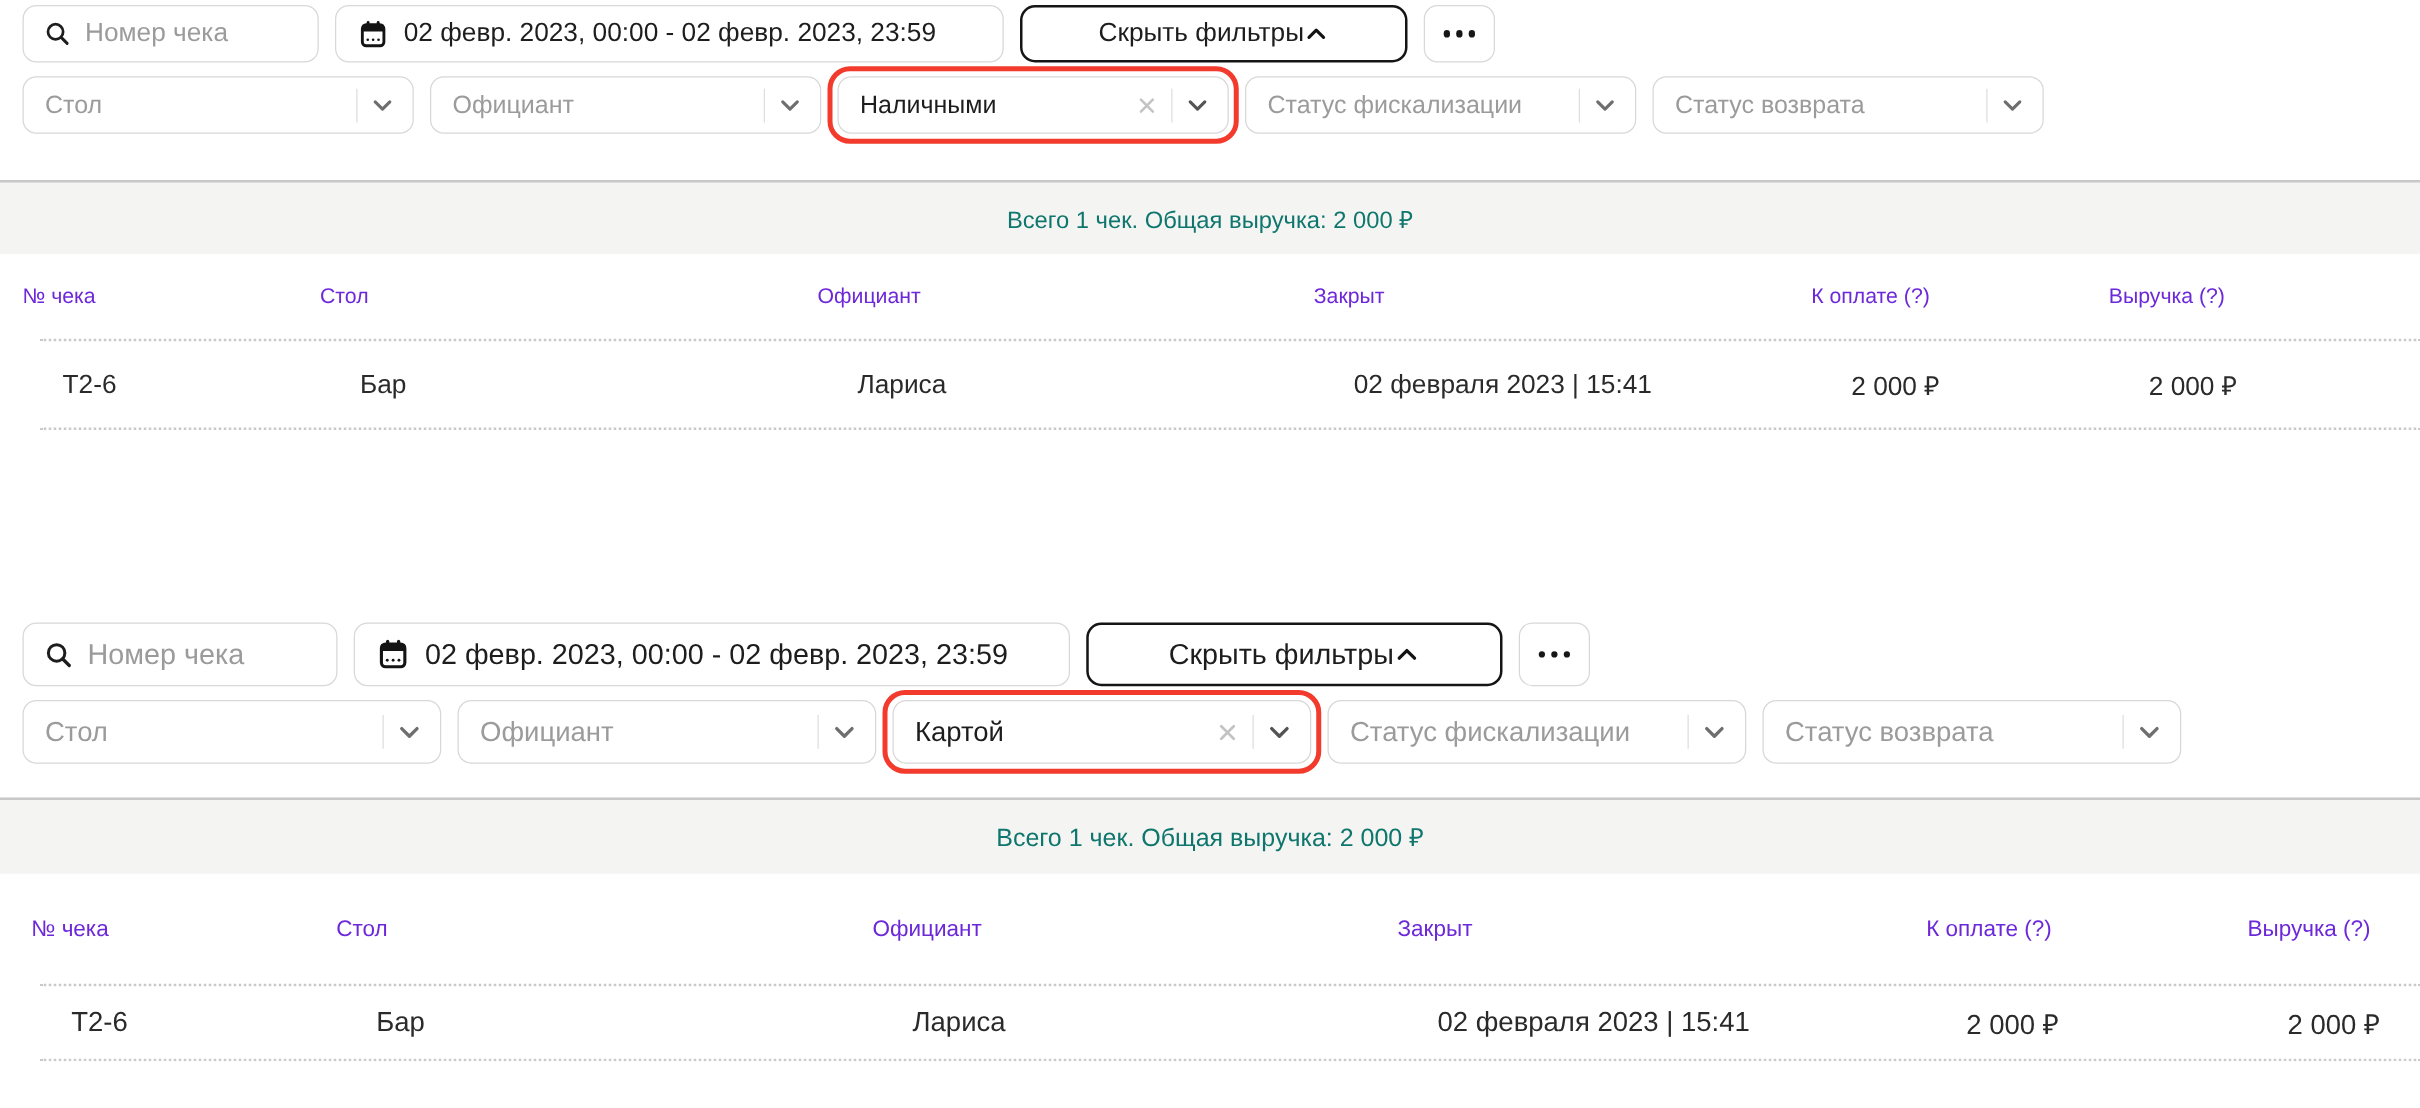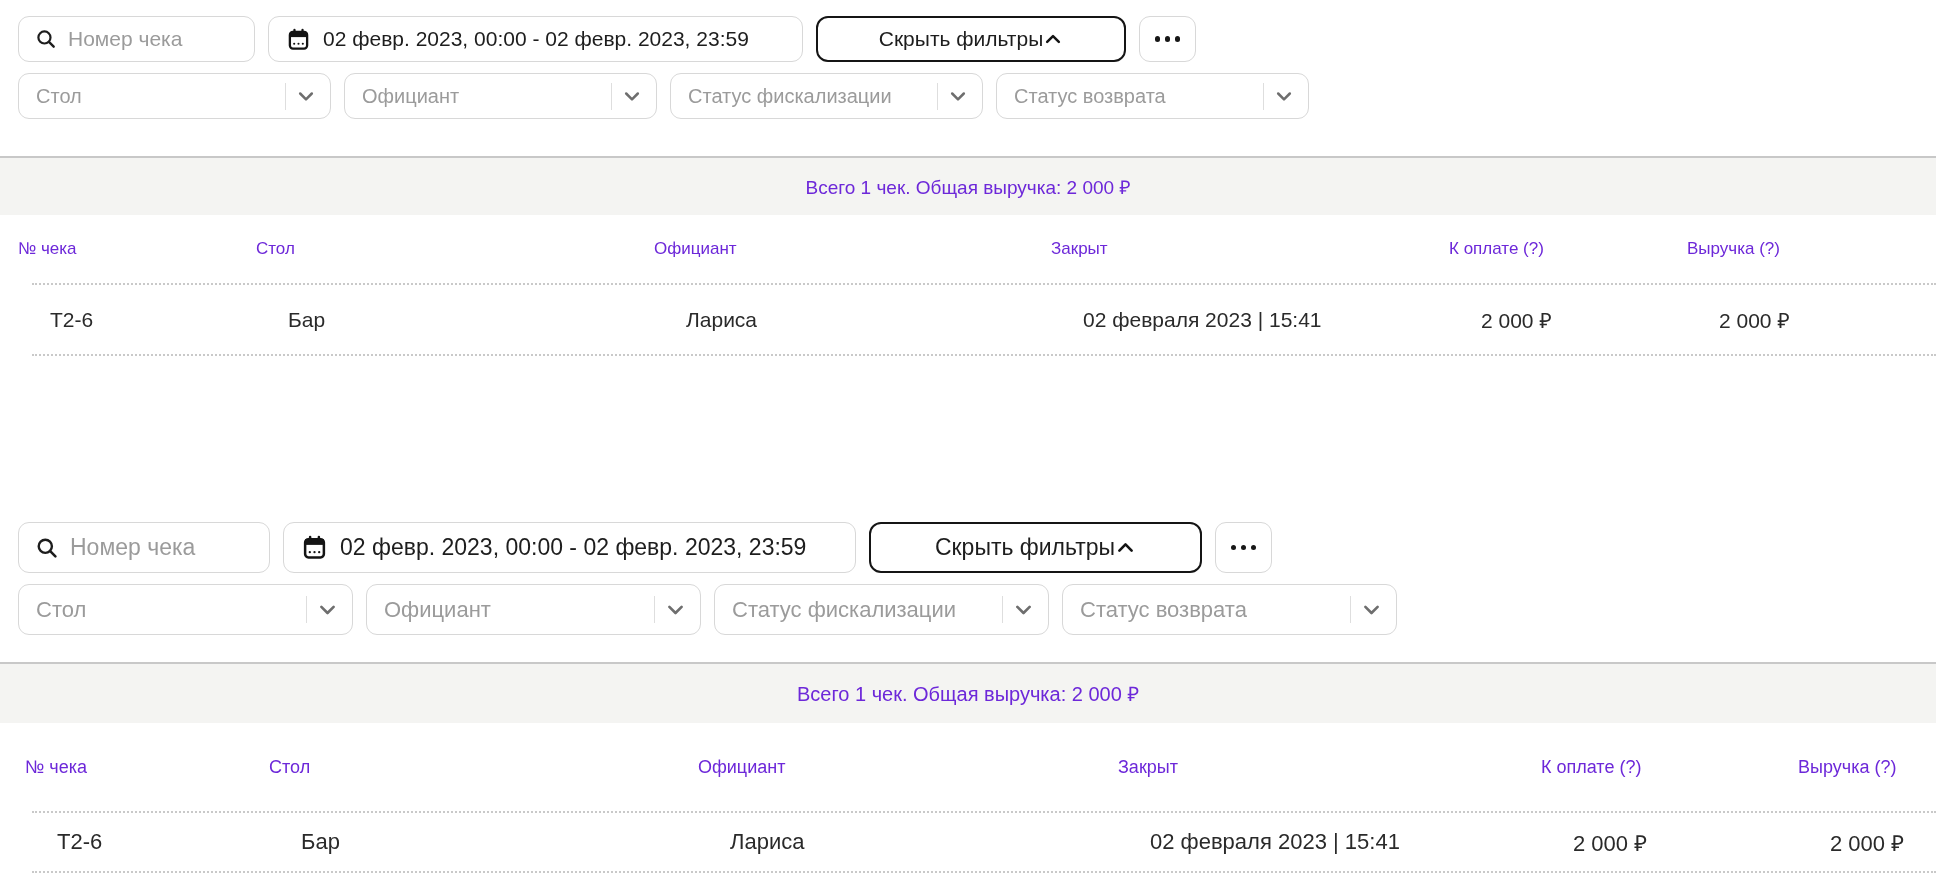--- a/index.html
+++ b/index.html
@@ -1,18 +1,18 @@
 <!DOCTYPE html>
 <html><head>
 <meta charset="utf-8">
 <style>
   * { margin:0; padding:0; box-sizing:border-box; }
   html,body { background:#ffffff; width:1936px; font-family:"Liberation Sans", sans-serif; color:#1d1d1d; }
 
-  .section { padding-top:16px; }
+  .section { padding-top:4px; }
   .section.s2 { margin-top:150px; }
 
   
   .toolbar { display:flex; align-items:center; gap:13px; padding:0 18px; }
   .control {
     height:var(--ch); border:1.5px solid #d8d8d8; border-radius:11px;
     display:flex; align-items:center; background:#fff;
   }
   .s1 { --ch:46px; --fs:21px; --ffs:20px; }
   .s2 { --ch:51px; --fs:23px; --ffs:22px; }
@@ -54,21 +54,21 @@
     content:""; position:absolute; inset:-9px; border:4px solid #f23b2c;
     border-radius:18px; pointer-events:none;
   }
 
   
   .summary-bar {
     margin-top:37px; background:#f4f4f2; border-top:2px solid #c8c8c8;
     height:59px; display:flex; align-items:center; justify-content:center;
   }
   .s2 .summary-bar { margin-top:27px; height:61px; }
-  .summary-text { color:#6d28d9; font-size:19px; }
+  .summary-text { color:#0f766e; font-size:19px; }
   .s2 .summary-text { font-size:20px; }
 
   
   .grid { display:grid; align-items:center; }
   .s1 .grid { grid-template-columns:238px 398px 397px 398px 238px 1fr; padding:0 18px; }
   .s2 .grid { grid-template-columns:244px 429px 420px 423px 257px 1fr; padding:0 25px; }
   .thead { height:68px; }
   .s2 .thead { height:88px; }
   .th { color:#6d28d9; font-size:17px; white-space:nowrap; }
   .s2 .th { font-size:18px; }
@@ -144,20 +144,35 @@
     <div class="filter">
       <span class="filter-label">Официант</span>
       <span class="vdiv"></span>
       <span class="icon-btn">
         <svg width="20" height="20" viewBox="0 0 24 24">
             <polyline points="5,9 12,16 19,9" fill="none" stroke="#6e6e6e" stroke-width="3" stroke-linecap="round" stroke-linejoin="round"></polyline>
           </svg>
       </span>
     </div>
 
+    <div class="filter selected highlighted">
+      <span class="filter-label">Наличными</span>
+      <span class="icon-btn">
+        <svg width="19" height="19" viewBox="0 0 24 24">
+            <line x1="6" y1="6" x2="18" y2="18" stroke="#c3c3c3" stroke-width="2.6" stroke-linecap="round"></line>
+            <line x1="18" y1="6" x2="6" y2="18" stroke="#c3c3c3" stroke-width="2.6" stroke-linecap="round"></line>
+          </svg>
+      </span>
+      <span class="vdiv"></span>
+      <span class="icon-btn">
+        <svg width="20" height="20" viewBox="0 0 24 24">
+            <polyline points="5,9 12,16 19,9" fill="none" stroke="#545454" stroke-width="3" stroke-linecap="round" stroke-linejoin="round"></polyline>
+          </svg>
+      </span>
+    </div>
 
     <div class="filter">
       <span class="filter-label">Статус фискализации</span>
       <span class="vdiv"></span>
       <span class="icon-btn">
         <svg width="20" height="20" viewBox="0 0 24 24">
             <polyline points="5,9 12,16 19,9" fill="none" stroke="#6e6e6e" stroke-width="3" stroke-linecap="round" stroke-linejoin="round"></polyline>
           </svg>
       </span>
     </div>
@@ -254,20 +269,35 @@
     <div class="filter">
       <span class="filter-label">Официант</span>
       <span class="vdiv"></span>
       <span class="icon-btn">
         <svg width="21" height="21" viewBox="0 0 24 24">
             <polyline points="5,9 12,16 19,9" fill="none" stroke="#6e6e6e" stroke-width="3" stroke-linecap="round" stroke-linejoin="round"></polyline>
           </svg>
       </span>
     </div>
 
+    <div class="filter selected highlighted">
+      <span class="filter-label">Картой</span>
+      <span class="icon-btn">
+        <svg width="20" height="20" viewBox="0 0 24 24">
+            <line x1="6" y1="6" x2="18" y2="18" stroke="#c3c3c3" stroke-width="2.6" stroke-linecap="round"></line>
+            <line x1="18" y1="6" x2="6" y2="18" stroke="#c3c3c3" stroke-width="2.6" stroke-linecap="round"></line>
+          </svg>
+      </span>
+      <span class="vdiv"></span>
+      <span class="icon-btn">
+        <svg width="21" height="21" viewBox="0 0 24 24">
+            <polyline points="5,9 12,16 19,9" fill="none" stroke="#545454" stroke-width="3" stroke-linecap="round" stroke-linejoin="round"></polyline>
+          </svg>
+      </span>
+    </div>
 
     <div class="filter">
       <span class="filter-label">Статус фискализации</span>
       <span class="vdiv"></span>
       <span class="icon-btn">
         <svg width="21" height="21" viewBox="0 0 24 24">
             <polyline points="5,9 12,16 19,9" fill="none" stroke="#6e6e6e" stroke-width="3" stroke-linecap="round" stroke-linejoin="round"></polyline>
           </svg>
       </span>
     </div>

